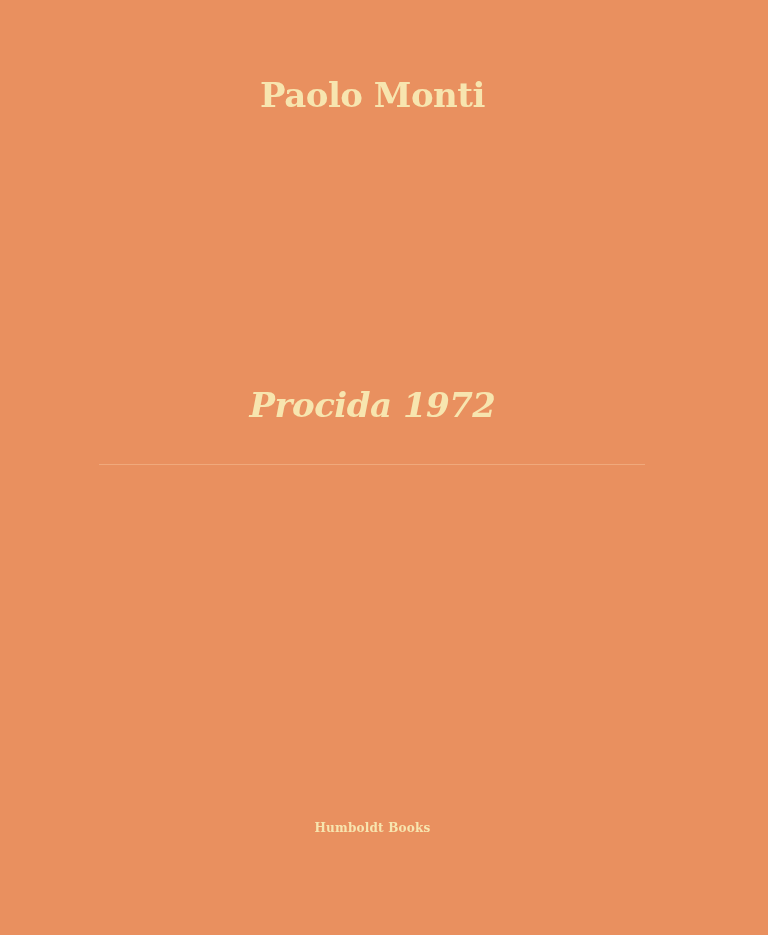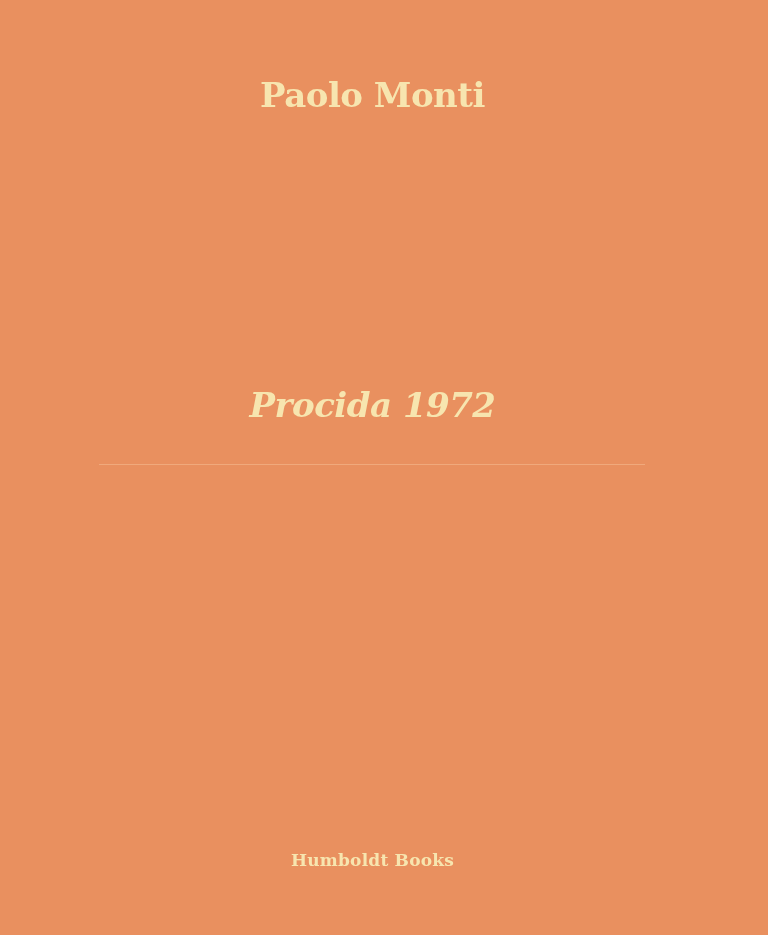--- a/index.html
+++ b/index.html
@@ -43,22 +43,22 @@
     position: absolute;
     top: 464px;
     left: 99px;
     width: 546px;
     height: 1px;
     border: none;
     margin: 0;
     background: #F0A97C; 
   }
   .publisher {
-    top: 852px;
-    font-size: 17px;
+    top: 822px;
+    font-size: 12px;
     letter-spacing: 0.2px;
   }
 </style>
 </head>
 <body>
 
 <div class="cover" data-bind-style="backgroundColor:cover.colors.background" style="background-color: rgb(233, 144, 95);">
 
   <div class="text-line author" data-bind="cover.author" data-bind-style="color:cover.colors.text" style="color: rgb(247, 229, 175);">Paolo Monti</div>
 

